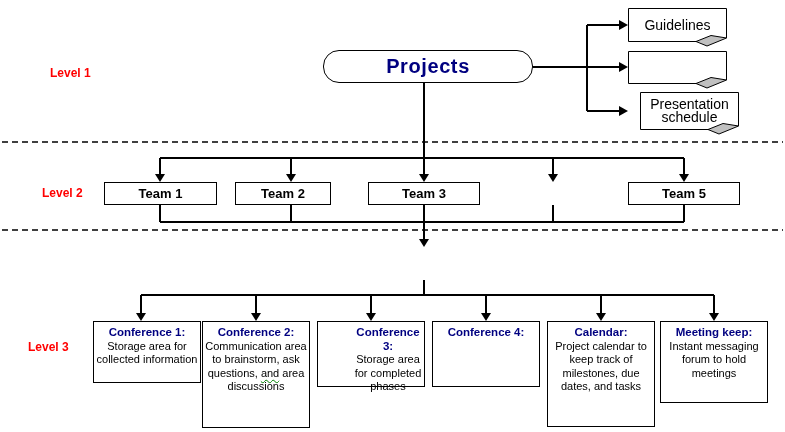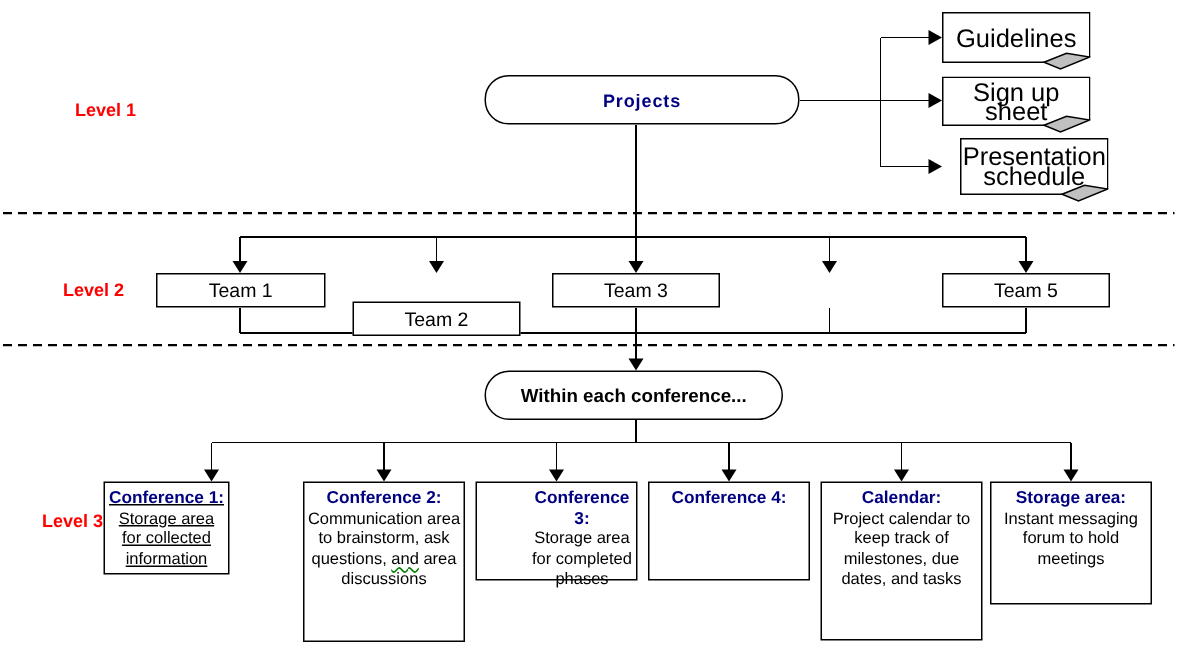--- a/index.html
+++ b/index.html
@@ -27,27 +27,27 @@
     box-sizing: border-box;
     border: 1px solid #000000;
     background: #ffffff;
     display: flex;
     align-items: center;
     justify-content: center;
     text-align: center;
   }
   .root-box {
     font-weight: bold;
-    font-size: 12px;
+    font-size: 20px;
     letter-spacing: 0.6px;
     color: #000080;
     border-radius: 16px;
   }
   .team-box {
-    font-weight: normal;
+    font-weight: bold;
     font-size: 13px;
     color: #000000;
   }
   .stadium {
     border-radius: 17px;
     font-weight: bold;
     font-size: 12.5px;
     color: #000000;
   }
   .conf {
@@ -77,21 +77,21 @@
     position: absolute;
   }
   .doc svg { display: block; }
   .doc-label {
     position: absolute;
     left: 0; top: 0;
     display: flex;
     align-items: center;
     justify-content: center;
     text-align: center;
-    font-size: 17px;
+    font-size: 14px;
     line-height: 13px;
     color: #000000;
   }
 </style>
 </head>
 <body>
 
 <div class="stage">
 
   <svg class="wires" width="785" height="432" viewBox="0 0 785 432">
@@ -166,49 +166,45 @@
       <polygon points="68,33.5 83,27.5 98.5,30 79,38" fill="#c0c0c0" stroke="#000000" stroke-width="1"></polygon>
     </svg>
     <div class="doc-label" style="width:99px; height:34px;">Guidelines</div>
   </div>
 
   <div class="doc" style="left:628px; top:51px;">
     <svg width="99" height="40" viewBox="0 0 99 40">
       <path d="M98.5 29 L98.5 0.5 L0.5 0.5 L0.5 32.5 L68 32.5" fill="#ffffff" stroke="#000000" stroke-width="1"></path>
       <polygon points="68,32.5 83,26.5 98.5,29 79,37" fill="#c0c0c0" stroke="#000000" stroke-width="1"></polygon>
     </svg>
-    <div class="doc-label" style="width:99px; height:33px;">Sign up sheet</div>
   </div>
 
   <div class="doc" style="left:640px; top:92px;">
     <svg width="99" height="45" viewBox="0 0 99 45">
       <path d="M98.5 34 L98.5 0.5 L0.5 0.5 L0.5 37.5 L68 37.5" fill="#ffffff" stroke="#000000" stroke-width="1"></path>
       <polygon points="68,37.5 83,31.5 98.5,34 79,42" fill="#c0c0c0" stroke="#000000" stroke-width="1"></polygon>
     </svg>
     <div class="doc-label" style="width:99px; height:38px;">Presentation schedule</div>
   </div>
 
   <div class="node team-box" style="left:104px; top:182px; width:113px; height:23px;">
     <span>Team 1</span>
   </div>
-  <div class="node team-box" style="left:235px; top:182px; width:112px; height:23px;margin-top:19px;">
+  <div class="node team-box" style="left:235px; top:182px; width:96px; height:23px;">
     <span>Team 2</span>
   </div>
   <div class="node team-box" style="left:368px; top:182px; width:112px; height:23px;">
     <span>Team 3</span>
   </div>
   <div class="node team-box" style="left:628px; top:182px; width:112px; height:23px;">
     <span>Team 5</span>
   </div>
 
-  <div class="node stadium" style="left:323px; top:247px; width:199px; height:33px;">
-    <span>Within each conference...</span>
-  </div>
-
-  <div class="conf" style="left:69px; top:321px; width:84px; height:62px;text-decoration:underline;">
+
+  <div class="conf" style="left:93px; top:321px; width:108px; height:62px;">
     <div class="conf-title">Conference 1:</div>
     <div>Storage area for collected information</div>
   </div>
 
   <div class="conf" style="left:202px; top:321px; width:108px; height:107px;">
     <div class="conf-title">Conference 2:</div>
     <div><span>Communication area to brainstorm, ask questions, </span><span class="squiggle">and</span><span> area discussions</span></div>
   </div>
 
   <div class="conf" style="left:317px; top:321px; width:108px; height:66px;padding-left:36px;">
@@ -219,17 +215,17 @@
   <div class="conf" style="left:432px; top:321px; width:108px; height:66px;">
     <div class="conf-title">Conference 4:</div>
   </div>
 
   <div class="conf" style="left:547px; top:321px; width:108px; height:106px;">
     <div class="conf-title">Calendar:</div>
     <div>Project calendar to keep track of milestones, due dates, and tasks</div>
   </div>
 
   <div class="conf" style="left:660px; top:321px; width:108px; height:82px;">
-    <div class="conf-title">Storage area:</div>
+    <div class="conf-title">Meeting keep:</div>
     <div>Instant messaging forum to hold meetings</div>
   </div>
 
 </div>
 
 </body></html>

